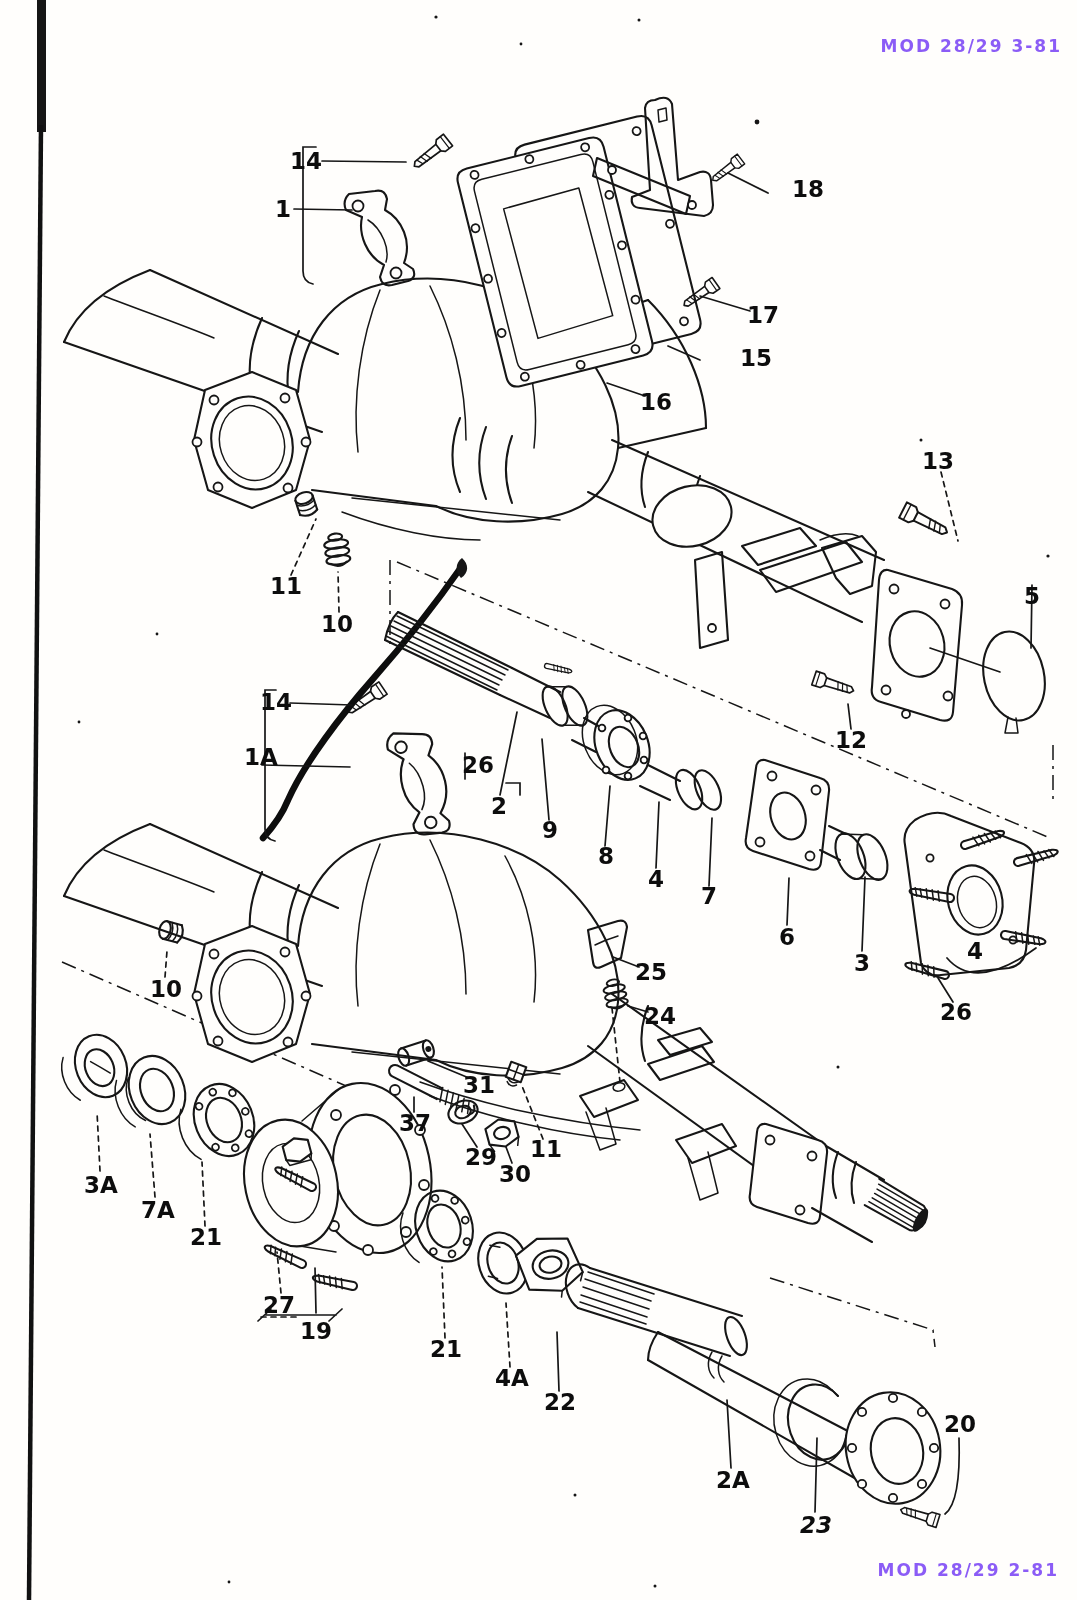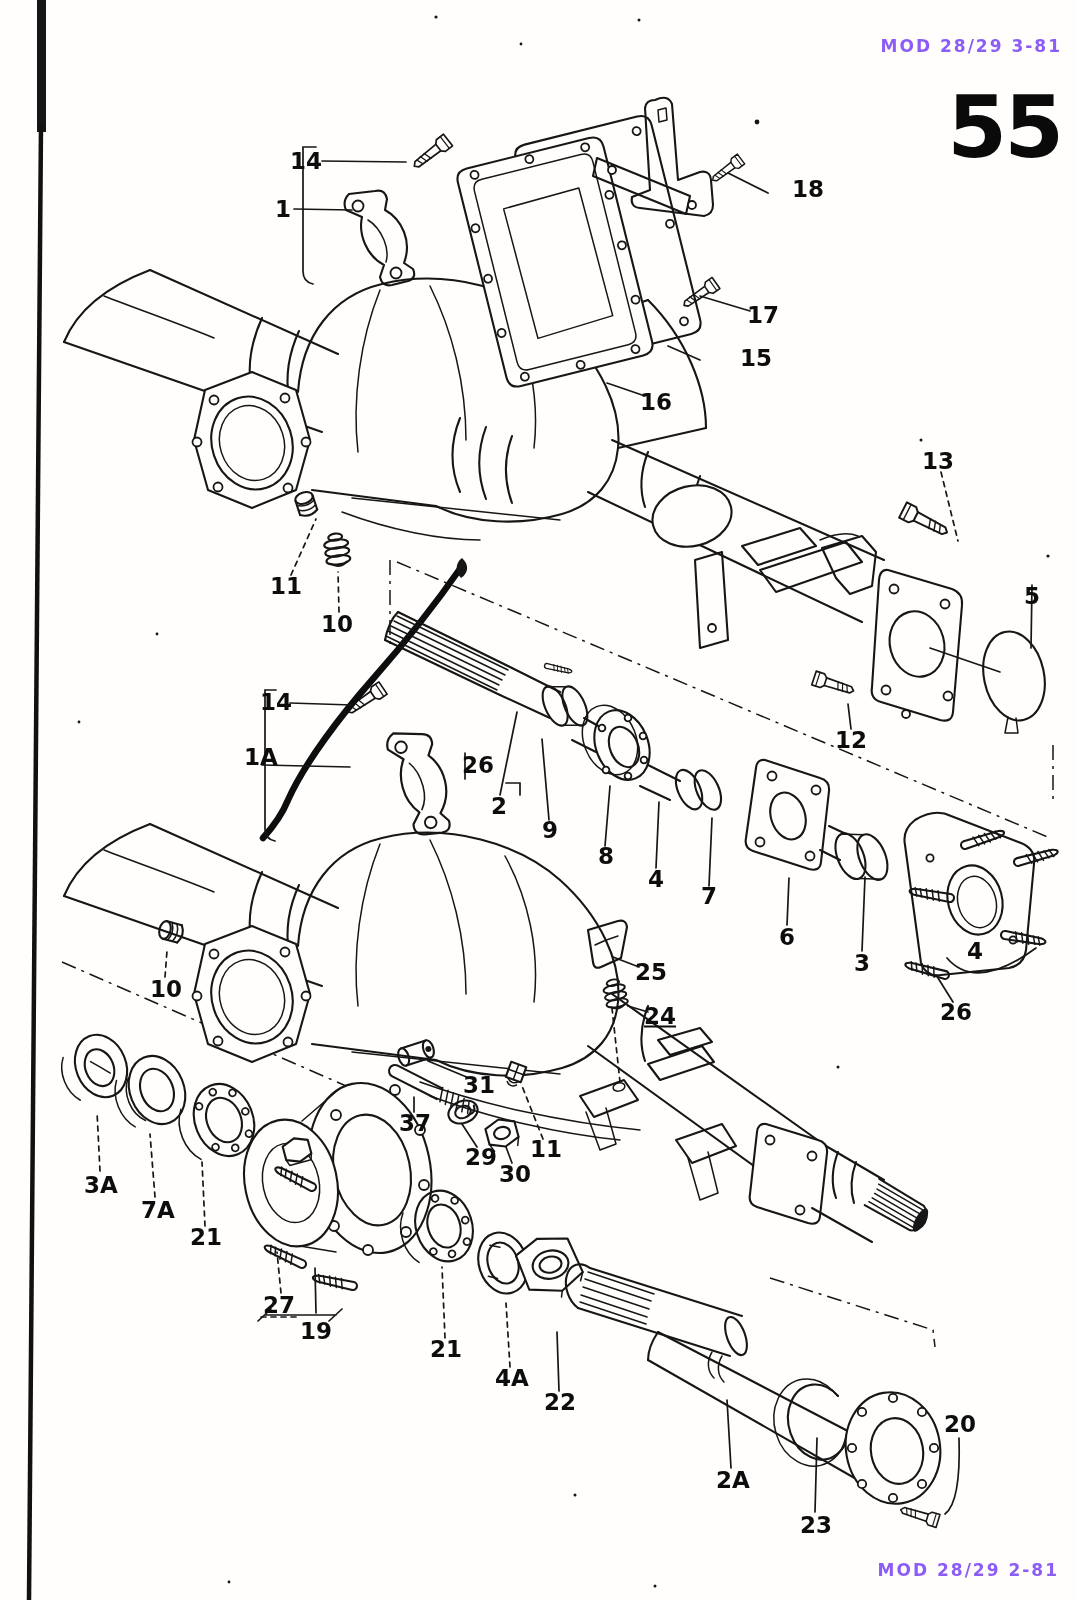--- a/index.html
+++ b/index.html
@@ -535,35 +535,34 @@
       <div class="callout" style="left: 550px; top: 830px;">9</div>
       <div class="callout" style="left: 606px; top: 856px;">8</div>
       <div class="callout" style="left: 656px; top: 879px;">4</div>
       <div class="callout" style="left: 709px; top: 896px;">7</div>
       <div class="callout" style="left: 787px; top: 937px;">6</div>
       <div class="callout" style="left: 862px; top: 963px;">3</div>
       <div class="callout" style="left: 975px; top: 951px;">4</div>
       <div class="callout" style="left: 956px; top: 1012px;">26</div>
       <div class="callout" style="left: 166px; top: 989px;">10</div>
       <div class="callout" style="left: 651px; top: 972px;">25</div>
-      <div class="callout" style="left: 660px; top: 1016px; text-decoration: underline;">24</div>
+      <div class="callout" style="left: 660px; top: 1016px;">24</div>
       <div class="callout" style="left: 101px; top: 1185px;">3A</div>
       <div class="callout" style="left: 158px; top: 1210px;">7A</div>
       <div class="callout" style="left: 479px; top: 1085px;">31</div>
       <div class="callout" style="left: 415px; top: 1123px;">37</div>
       <div class="callout" style="left: 481px; top: 1157px;">29</div>
       <div class="callout" style="left: 515px; top: 1174px;">30</div>
       <div class="callout" style="left: 546px; top: 1149px;">11</div>
       <div class="callout" style="left: 206px; top: 1237px;">21</div>
       <div class="callout" style="left: 279px; top: 1305px; text-align: right;">27</div>
       <div class="callout" style="left: 316px; top: 1331px;">19</div>
       <div class="callout" style="left: 446px; top: 1349px;">21</div>
       <div class="callout" style="left: 512px; top: 1378px;">4A</div>
       <div class="callout" style="left: 560px; top: 1402px;">22</div>
       <div class="callout" style="left: 733px; top: 1480px;">2A</div>
-      <div class="callout" style="left: 816px; top: 1525px;">23</div>
+      <div class="callout" style="left: 816px; top: 1525px; font-style: italic;">23</div>
       <div class="callout" style="left: 960px; top: 1424px;">20</div>
     </div>
 
   <div class="code-text header-code">MOD 28/29 3-81</div>
-  <div class="page-number">55</div>
   <div class="code-text footer-code">MOD 28/29  2-81</div>
 </div>
 
 </body></html>

